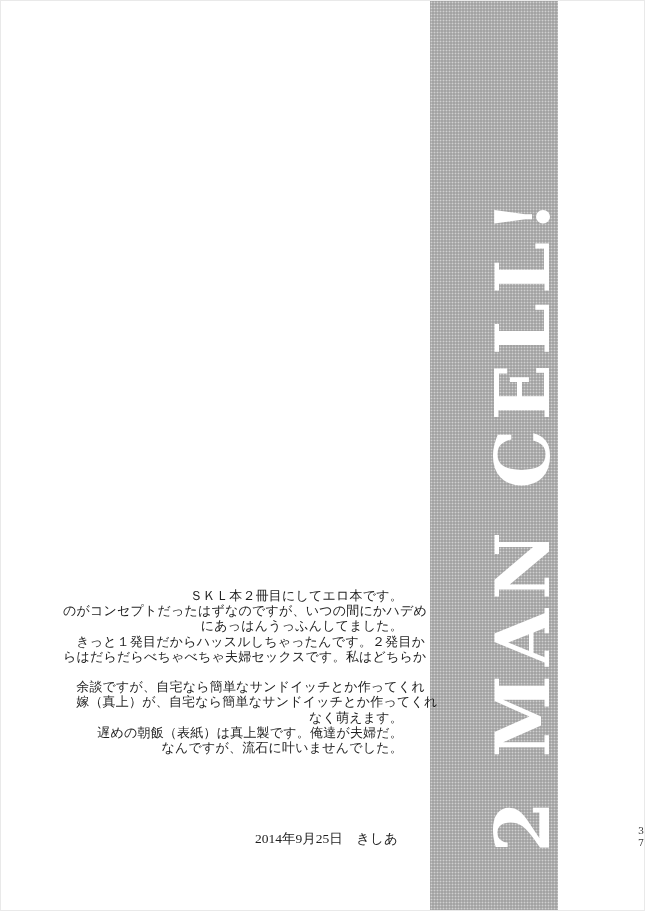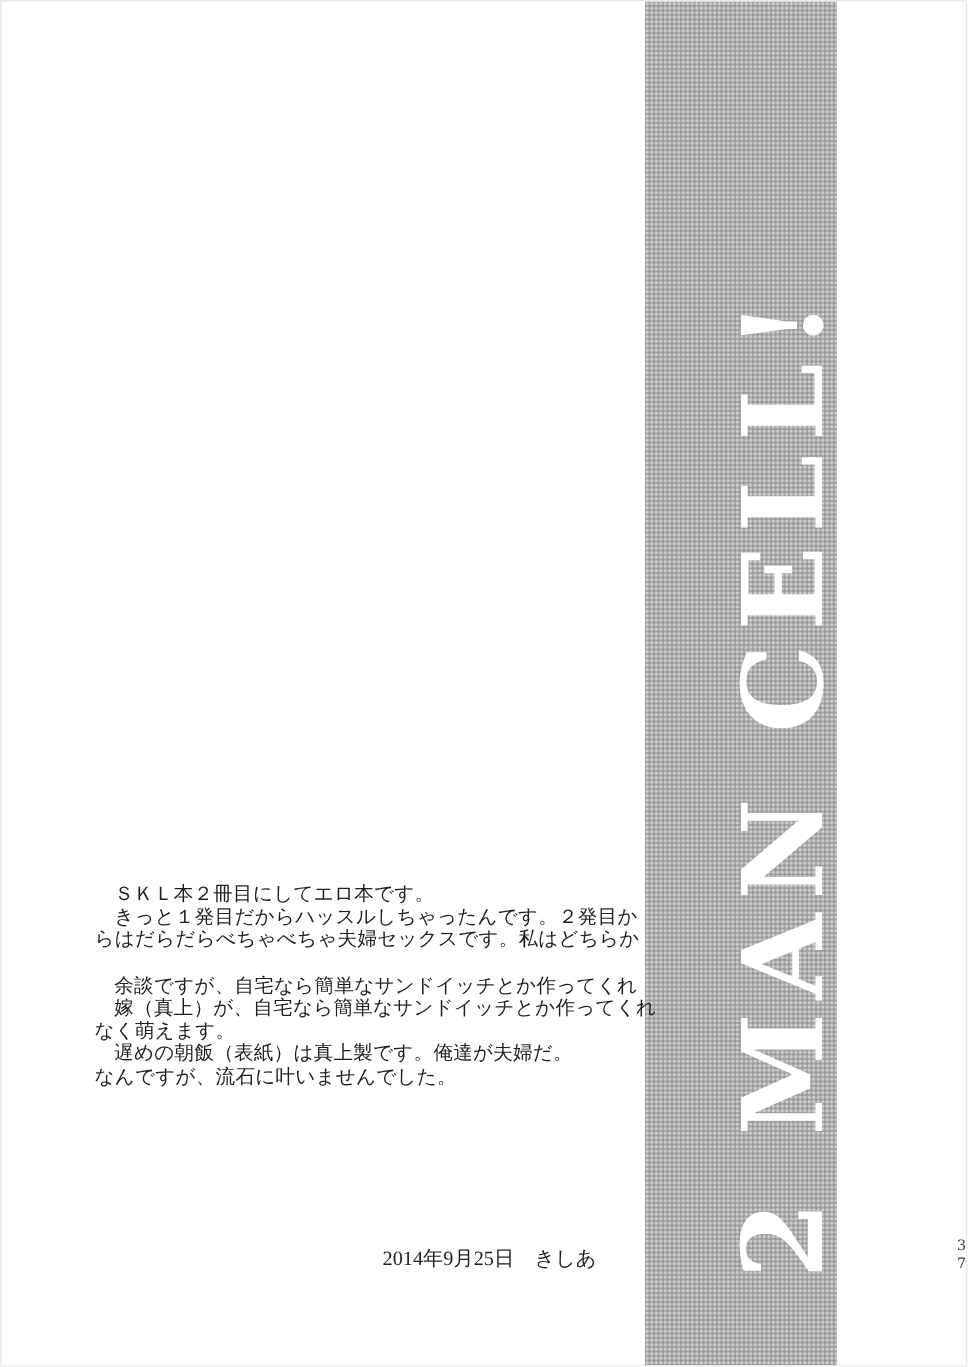--- a/index.html
+++ b/index.html
@@ -48,20 +48,21 @@
     color: #ffffff;
     line-height: 1;
   }
 
   
   .afterword {
     position: absolute;
     left: 62px;
     top: 587px;
     width: 340px;
+    text-align: right;
   }
   .afterword .line {
     white-space: pre;
     font-size: 13px;
     line-height: 15.2px;
     height: 15.2px;
     letter-spacing: 0.2px;
     color: #1e1e1e;
   }
 
@@ -91,20 +92,22 @@
 <body>
 
 <div class="page">
 
   <div class="tone-band">
     <div class="band-title">2 MAN CELL!</div>
   </div>
 
   <div class="afterword">
     <div class="line">　ＳＫＬ本２冊目にしてエロ本です。</div>
+    <div class="line">のがコンセプトだったはずなのですが、いつの間にかハデめ</div>
+    <div class="line">にあっはんうっふんしてました。</div>
     <div class="line">　きっと１発目だからハッスルしちゃったんです。２発目か</div>
     <div class="line">らはだらだらべちゃべちゃ夫婦セックスです。私はどちらか</div>
     <div class="line"></div>
     <div class="line">　余談ですが、自宅なら簡単なサンドイッチとか作ってくれ</div>
     <div class="line">　嫁（真上）が、自宅なら簡単なサンドイッチとか作ってくれ</div>
     <div class="line">なく萌えます。</div>
     <div class="line">　遅めの朝飯（表紙）は真上製です。俺達が夫婦だ。</div>
     <div class="line">なんですが、流石に叶いませんでした。</div>
   </div>
 

